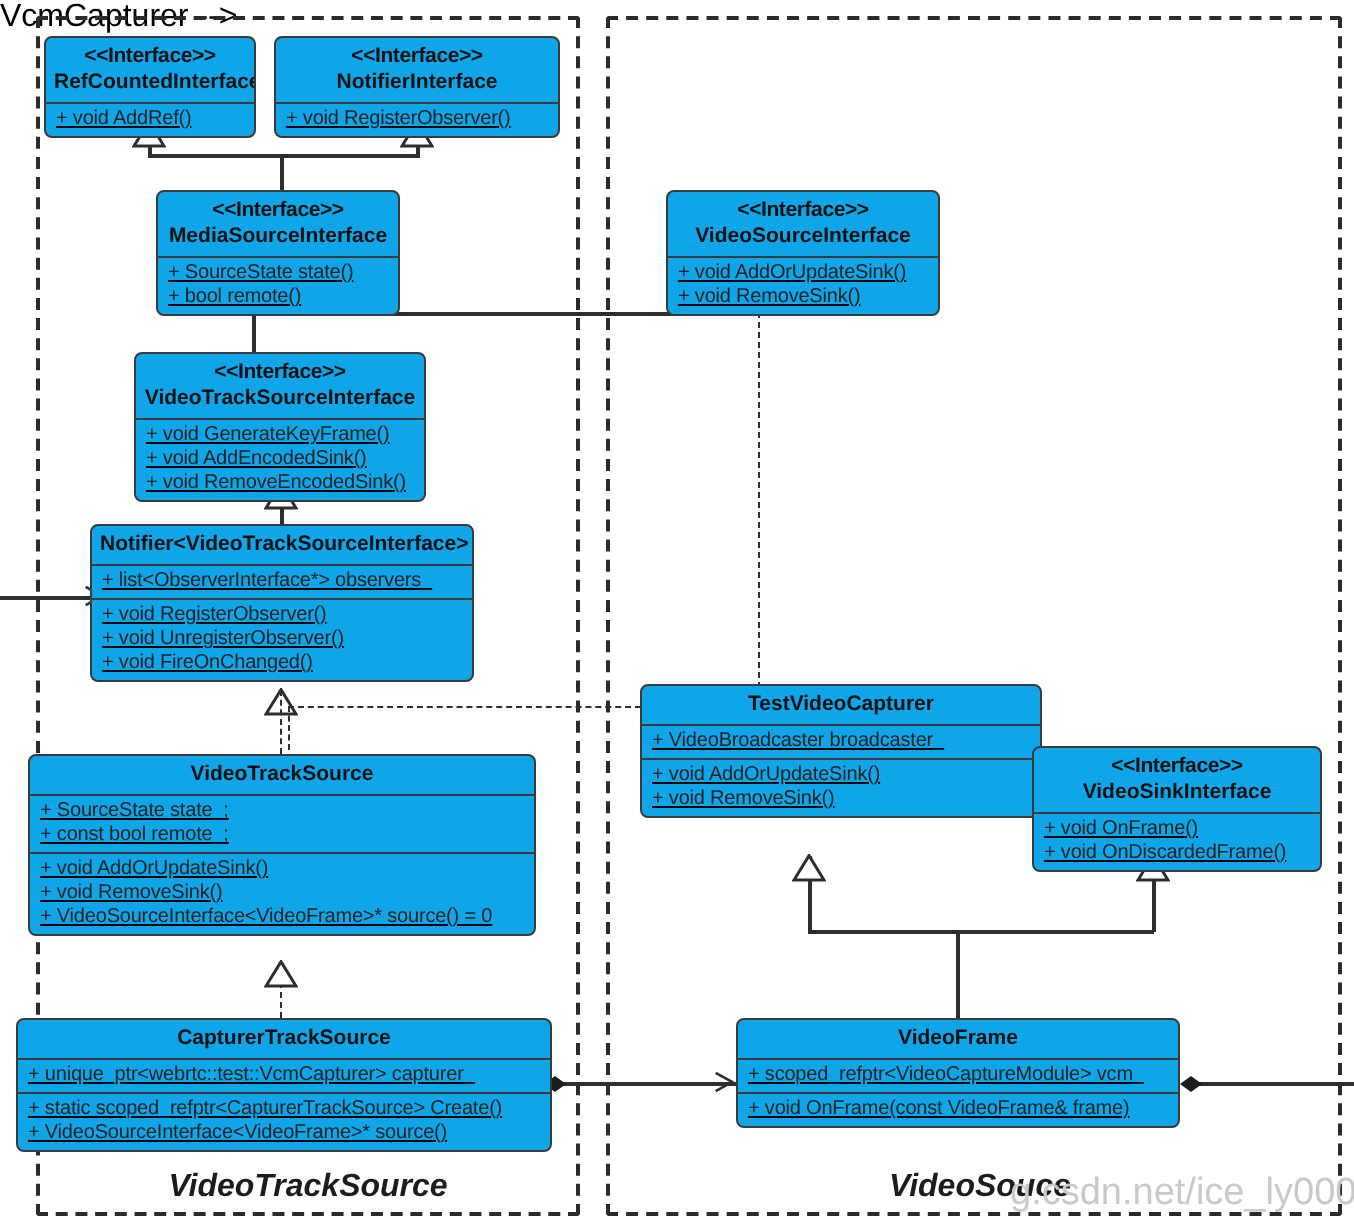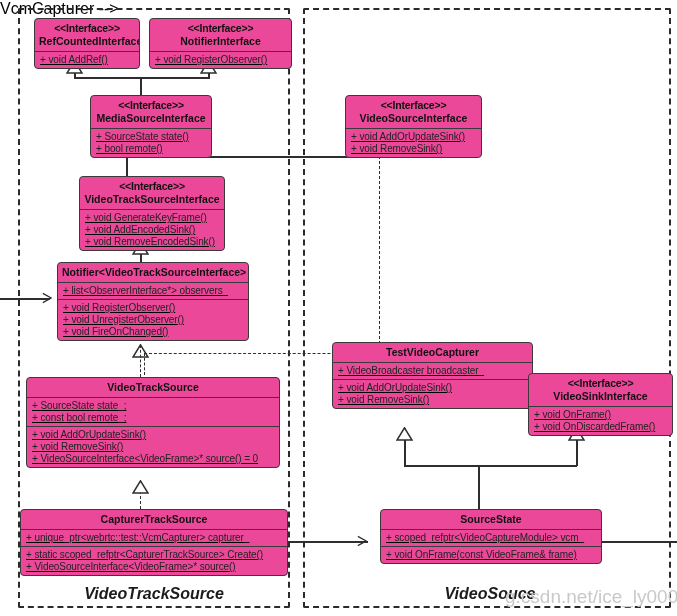--- a/index.html
+++ b/index.html
@@ -31,23 +31,22 @@
     color: #1c1c1c;
     text-align: center;
     white-space: nowrap;
   }
   
   .uml {
     position: absolute;
     box-sizing: border-box;
     border: 1.5px solid #3a3a3a;
     border-radius: 4px;
-    background: #ec4899;
+    background: #0ea5e9;
     overflow: hidden;
-    margin-left: 12px;
   }
   .uml .hdr {
     text-align: center;
     font-weight: bold;
     font-size: 10.5px;
     color: #111111;
     line-height: 13px;
     padding: 3px 4px 3px 4px;
     white-space: nowrap;
   }
@@ -334,21 +333,21 @@
     </div>
     <div class="sect">
       <div class="row">+ void OnFrame()</div>
       <div class="row">+ void OnDiscardedFrame()</div>
     </div>
   </div>
 
   
   <div class="uml" style="left:368px; top:509px; width:222px;">
     <div class="hdr">
-      <span>SourceState</span>
+      <span>VideoFrame</span>
     </div>
     <div class="sect">
       <div class="row">+ scoped_refptr&lt;VideoCaptureModule&gt; vcm_</div>
     </div>
     <div class="sect">
       <div class="row">+ void OnFrame(const VideoFrame&amp; frame)</div>
     </div>
   </div>
 
   

